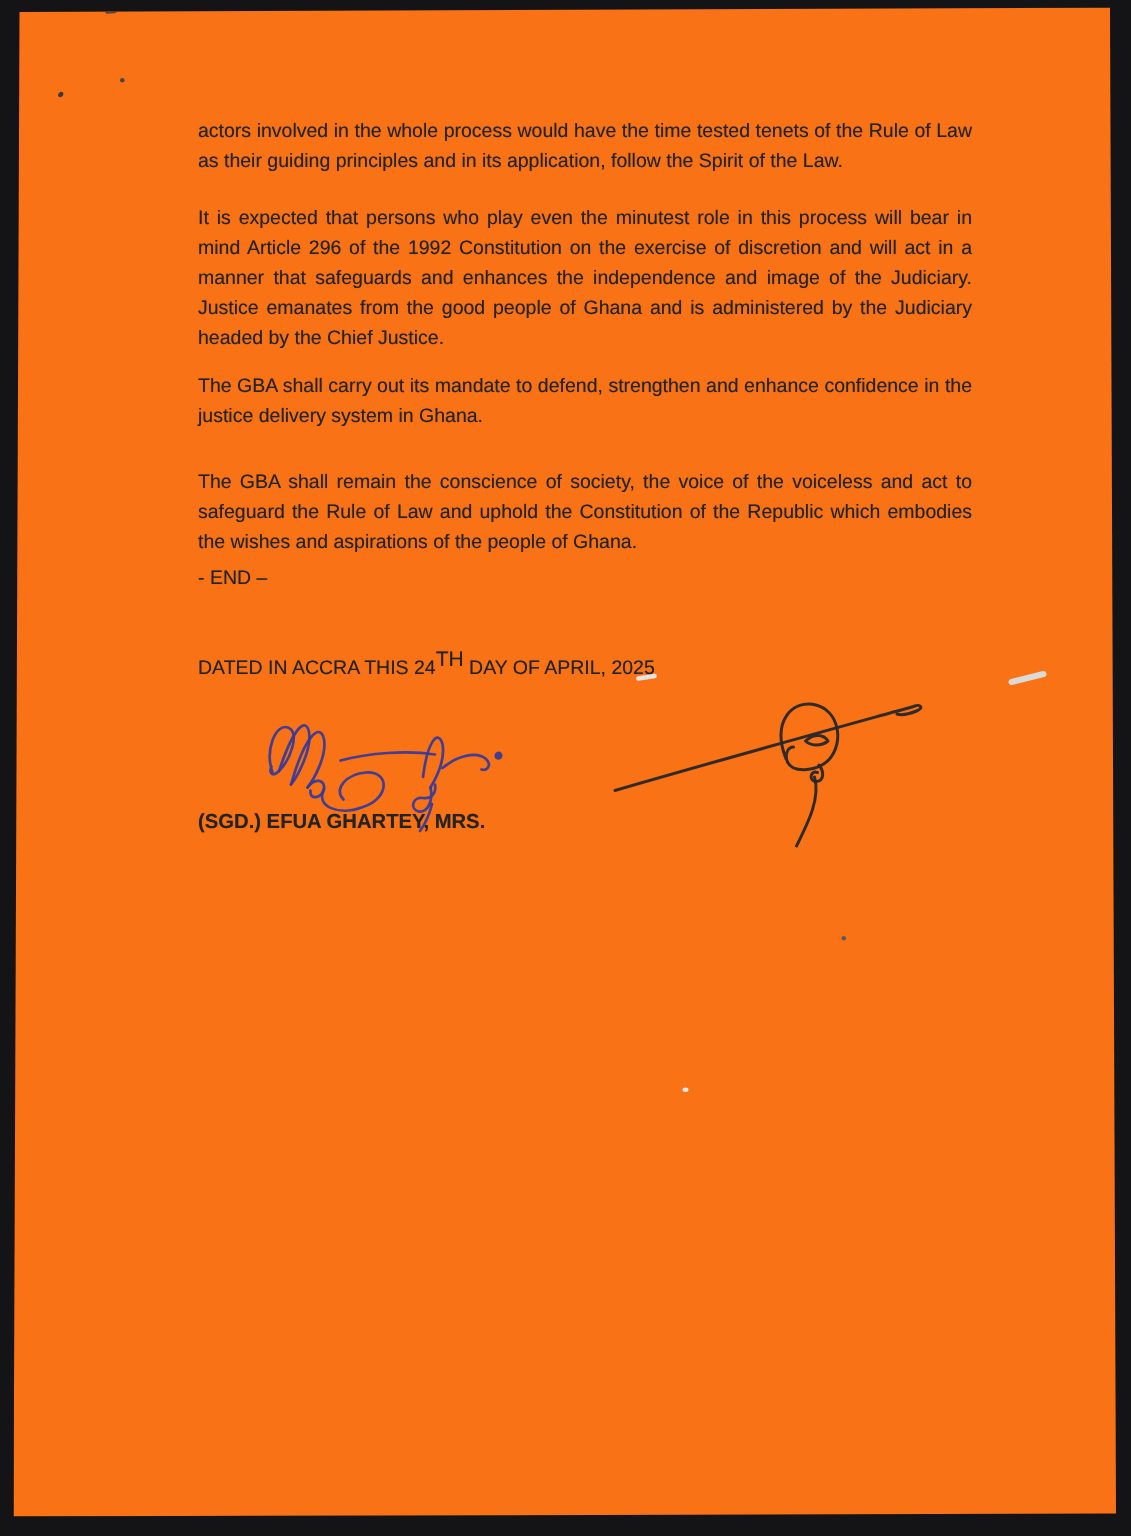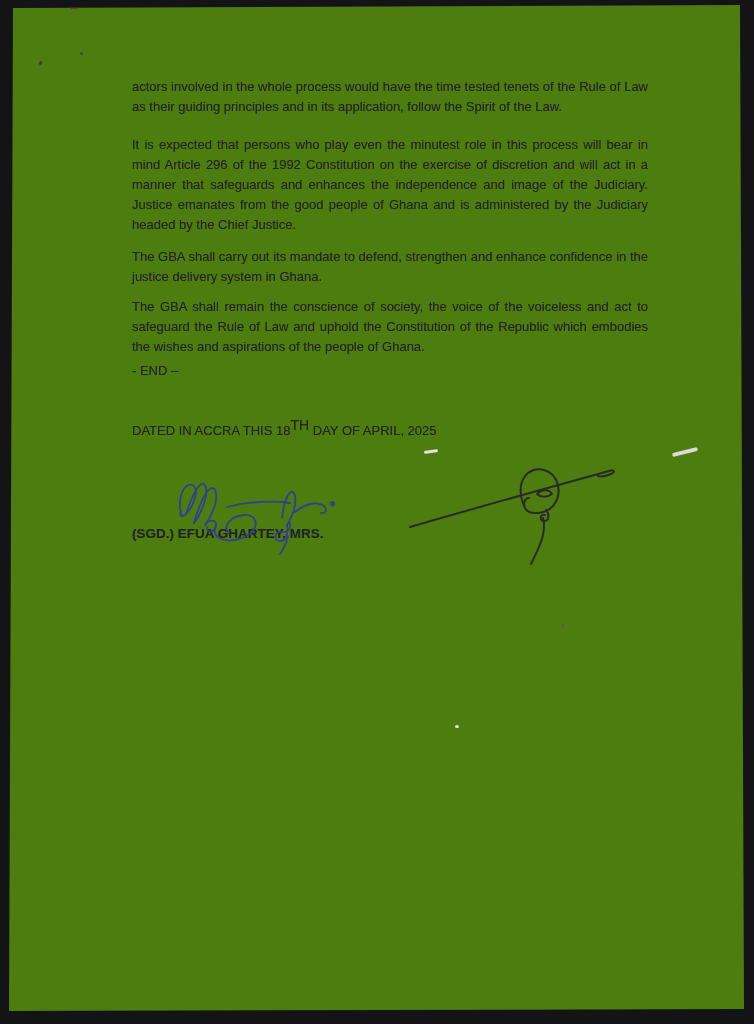--- a/index.html
+++ b/index.html
@@ -22,21 +22,21 @@
     top: 77px;
     width: 516px;
     color: #232323;
     font-size: 13px;
     line-height: 20px;
     text-shadow: 0 0 0.6px rgba(35,35,35,0.45);
   }
   .content p { text-align: justify; }
   .para-1 { margin-bottom: 18px; }
   .para-2 { margin-bottom: 12px; }
-  .para-3 { margin-bottom: 10px; }
+  .para-3 { margin-bottom: 24px; }
   .para-4 { margin-bottom: 4px; }
   .end-marker { margin-bottom: 16px; text-align: left; }
   .dated-line { margin-top: 34px; white-space: nowrap; }
   .dated-line sup { font-size: 14px; vertical-align: 5px; }
   .sig-row { display: flex; margin-top: 84px; }
   .sig-col { font-weight: 700; font-size: 13.5px; line-height: 17px; white-space: nowrap; }
   .sig-col.left { width: 283px; }
   .sig-col.right { flex: 1; }
   .sig-title-left { padding-left: 50px; }
   .sig-title-right { padding-left: 45px; }
@@ -52,32 +52,32 @@
   .speck-3 { left: 561px; top: 624px; width: 3px; height: 3px; background: #5a5a5a; }
   .speck-4 { left: 455px; top: 725px; width: 4px; height: 3px; background: #e7e7e4; }
   .smudge { position: absolute; border-radius: 2px; }
   .smudge-1 { left: 672px; top: 450px; width: 26px; height: 4px; background: #dadad7; transform: rotate(-14deg); }
   .smudge-2 { left: 424px; top: 450px; width: 14px; height: 3px; background: #e3e3e0; transform: rotate(-8deg); }
   .smudge-3 { left: 70px; top: 6px; width: 8px; height: 3px; background: #5c4438; transform: rotate(-5deg); }
 </style>
 </head>
 <body>
 
-<div class="paper" style="background: #4d7c0f;">
+<div class="paper" style="background: #f97316;">
 
   <div class="content" style="color: rgb(35, 35, 35);">
 
     <p class="para-1">actors involved in the whole process would have the time tested tenets of the Rule of Law as their guiding principles and in its application, follow the Spirit of the Law.</p>
     <p class="para-2">It is expected that persons who play even the minutest role in this process will bear in mind Article 296 of the 1992 Constitution on the exercise of discretion and will act in a manner that safeguards and enhances the independence and image of the Judiciary. Justice emanates from the good people of Ghana and is administered by the Judiciary headed by the Chief Justice.</p>
     <p class="para-3">The GBA shall carry out its mandate to defend, strengthen and enhance confidence in the justice delivery system in Ghana.</p>
     <p class="para-4">The GBA shall remain the conscience of society, the voice of the voiceless and act to safeguard the Rule of Law and uphold the Constitution of the Republic which embodies the wishes and aspirations of the people of Ghana.</p>
 
     <p class="end-marker">- END –</p>
 
-    <p class="dated-line"><span>DATED IN ACCRA THIS 18</span><sup>TH</sup><span> DAY OF APRIL, 2025</span></p>
+    <p class="dated-line"><span>DATED IN ACCRA THIS 24</span><sup>TH</sup><span> DAY OF APRIL, 2025</span></p>
 
     <div class="sig-row">
       <div class="sig-col left">
         <div>(SGD.) EFUA GHARTEY, MRS.</div>
       </div>
     </div>
 
   </div>
 
   <svg id="sig-president" class="sig-svg" width="160" height="80" viewBox="0 0 160 80" xmlns="http://www.w3.org/2000/svg" style="color: rgb(51, 58, 155);">

